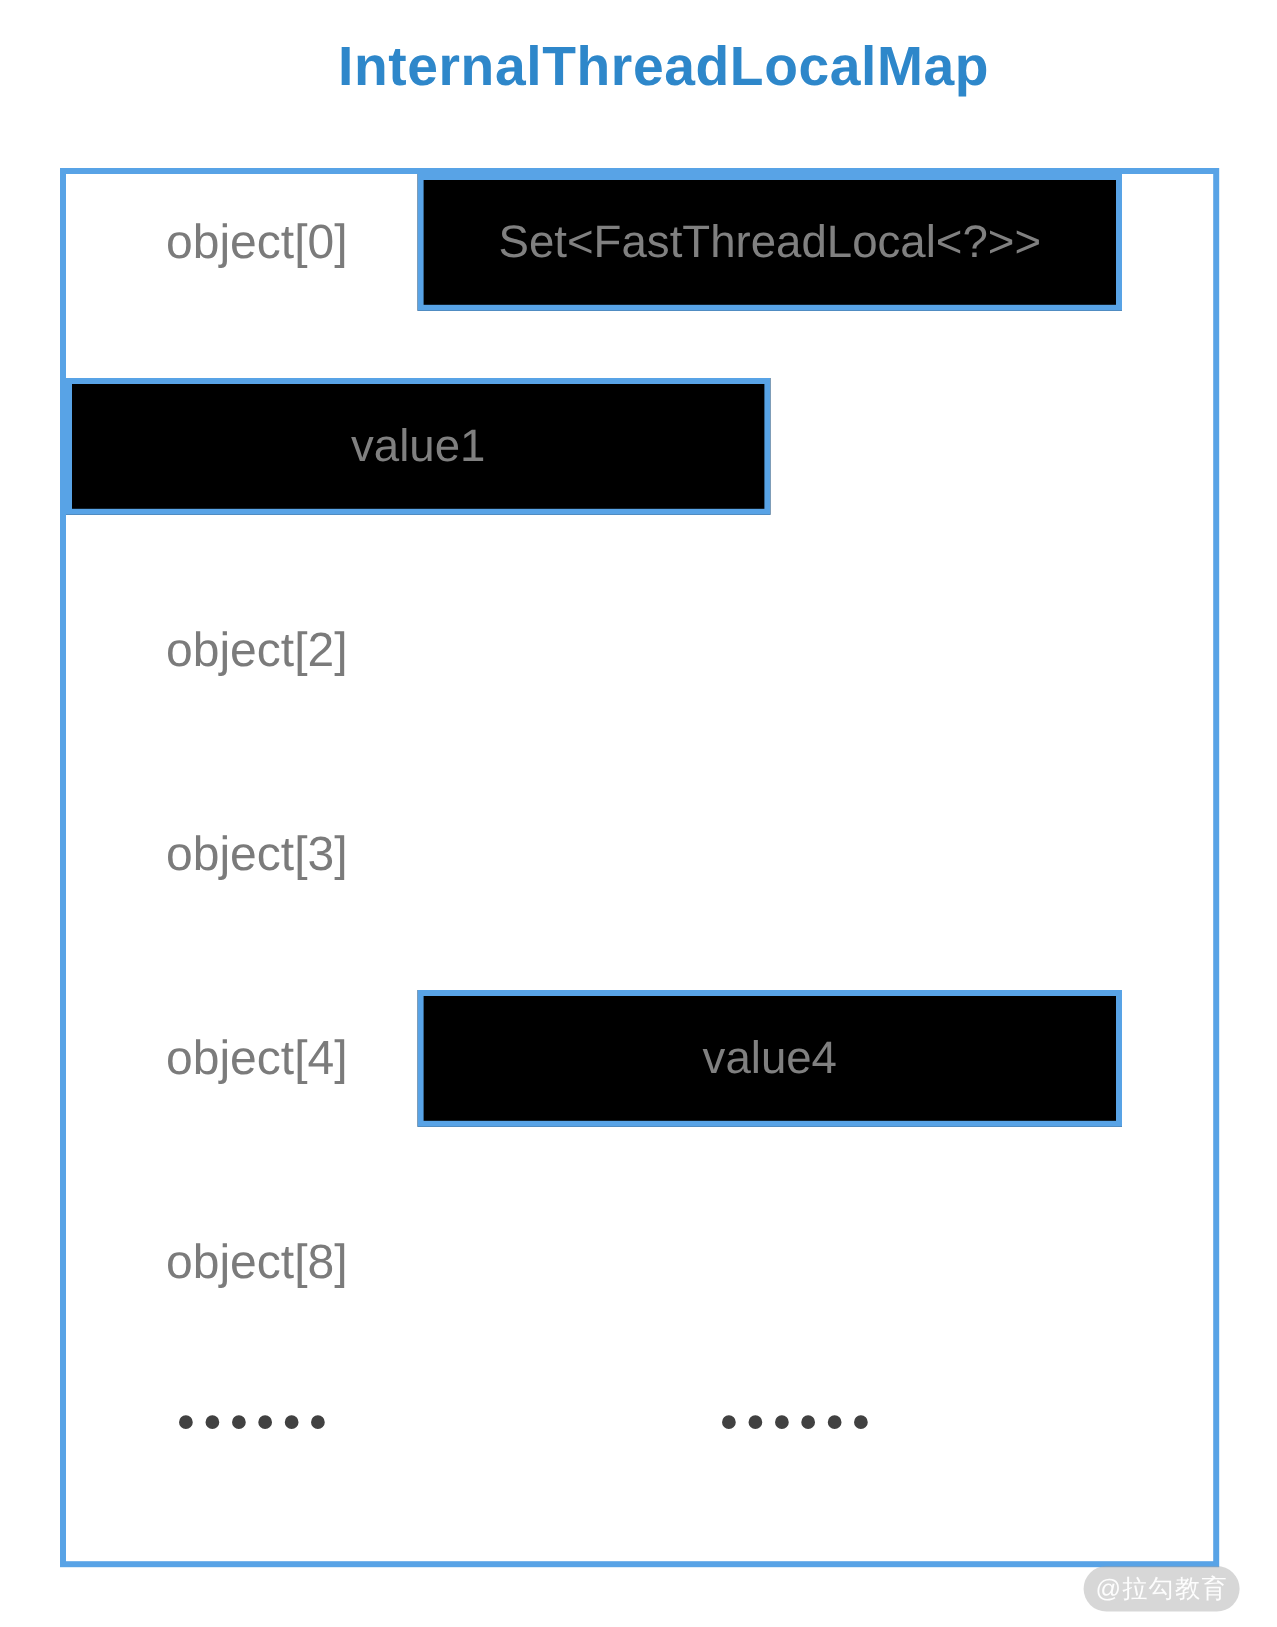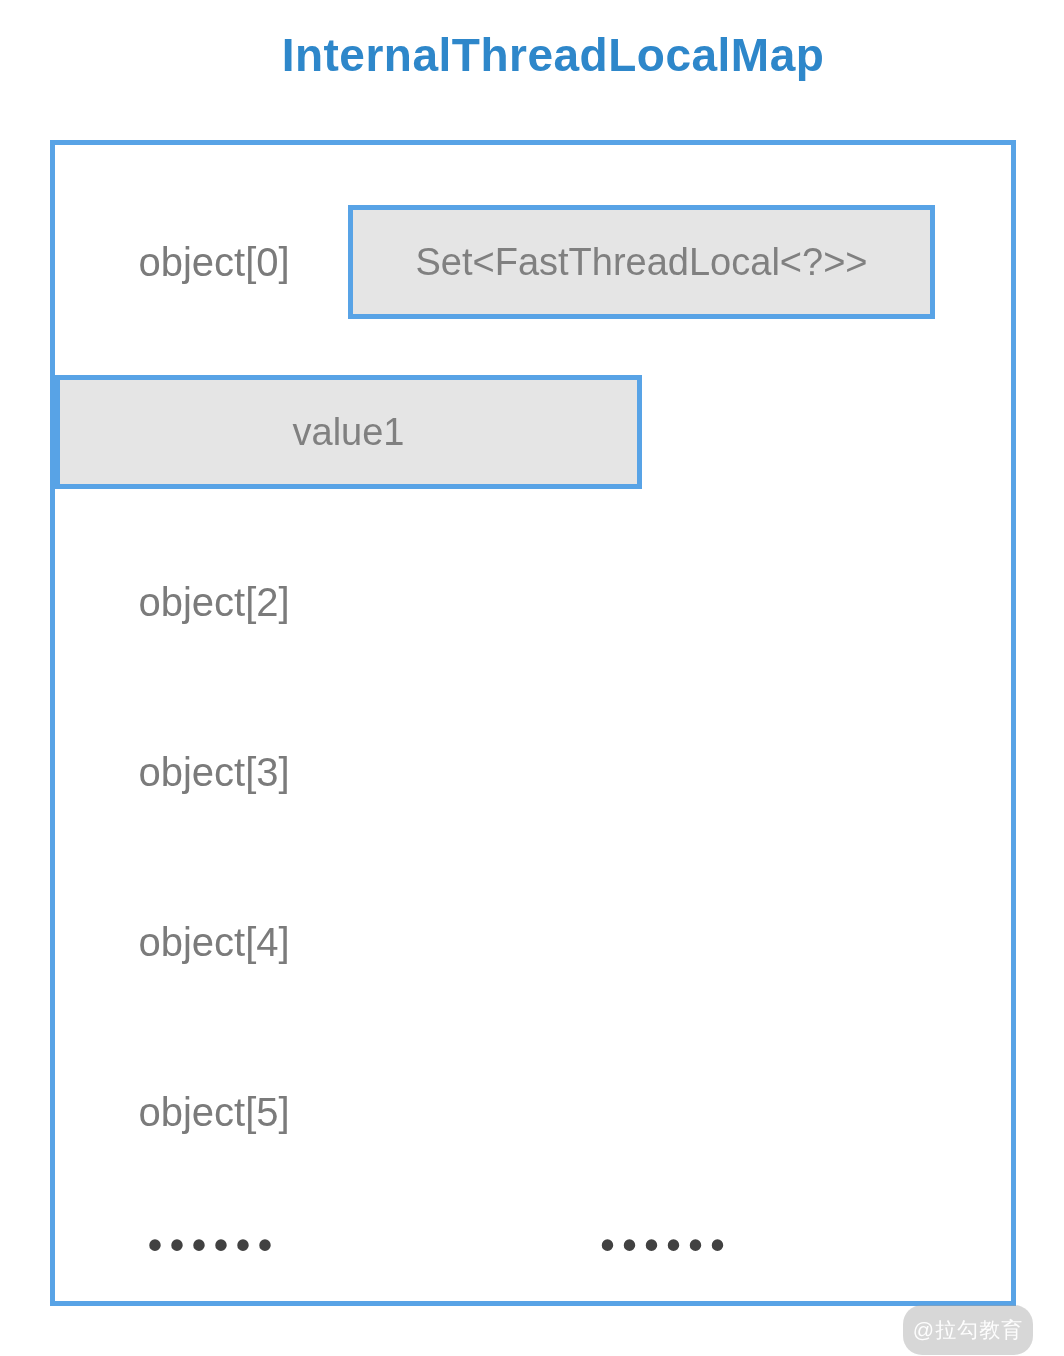--- a/index.html
+++ b/index.html
@@ -24,41 +24,40 @@
     color: #2e87ca;
   }
   .outer-box {
     position: absolute;
     left: 50px;
     top: 140px;
     width: 966px;
     height: 1166px;
     border: 5px solid #58a3e6;
     background: #ffffff;
-    padding-top: 60px;
   }
   .map-row {
     display: flex;
     align-items: center;
     height: 114px;
     margin-bottom: 56px;
   }
   .row-label {
     width: 293px;
     padding-left: 25px;
     text-align: center;
     font-size: 40px;
     color: #7b7b7b;
     white-space: nowrap;
   }
   .row-box {
     width: 587px;
     height: 114px;
     border: 5px solid #58a3e6;
-    background: #e5e5e5;
+    background: #000000;
     display: flex;
     align-items: center;
     justify-content: center;
     font-size: 38px;
     color: #808080;
     white-space: nowrap;
   }
   .dots-row {
     display: flex;
     align-items: center;
@@ -78,21 +77,21 @@
   }
   .dots-right {
     width: 587px;
     text-align: center;
   }
   .watermark {
     position: absolute;
     left: 903px;
     top: 1305px;
     width: 130px;
-    height: 50px;
+    height: 38px;
     border-radius: 19px;
     background: rgba(160, 160, 160, 0.42);
     display: flex;
     align-items: center;
     justify-content: center;
     font-size: 21px;
     color: rgba(255, 255, 255, 0.95);
     letter-spacing: 1px;
   }
 </style>
@@ -115,24 +114,25 @@
   <div class="map-row">
     <div class="row-label">object[2]</div>
   </div>
 
   <div class="map-row">
     <div class="row-label">object[3]</div>
   </div>
 
   <div class="map-row">
     <div class="row-label">object[4]</div>
+    <div class="row-box">value4</div>
   </div>
 
   <div class="map-row">
-    <div class="row-label">object[5]</div>
+    <div class="row-label">object[8]</div>
   </div>
 
   <div class="dots-row">
     <div class="dots dots-left">••••••</div>
     <div class="dots dots-right">••••••</div>
   </div>
 
 </div>
 
 <div class="watermark">@拉勾教育</div>

